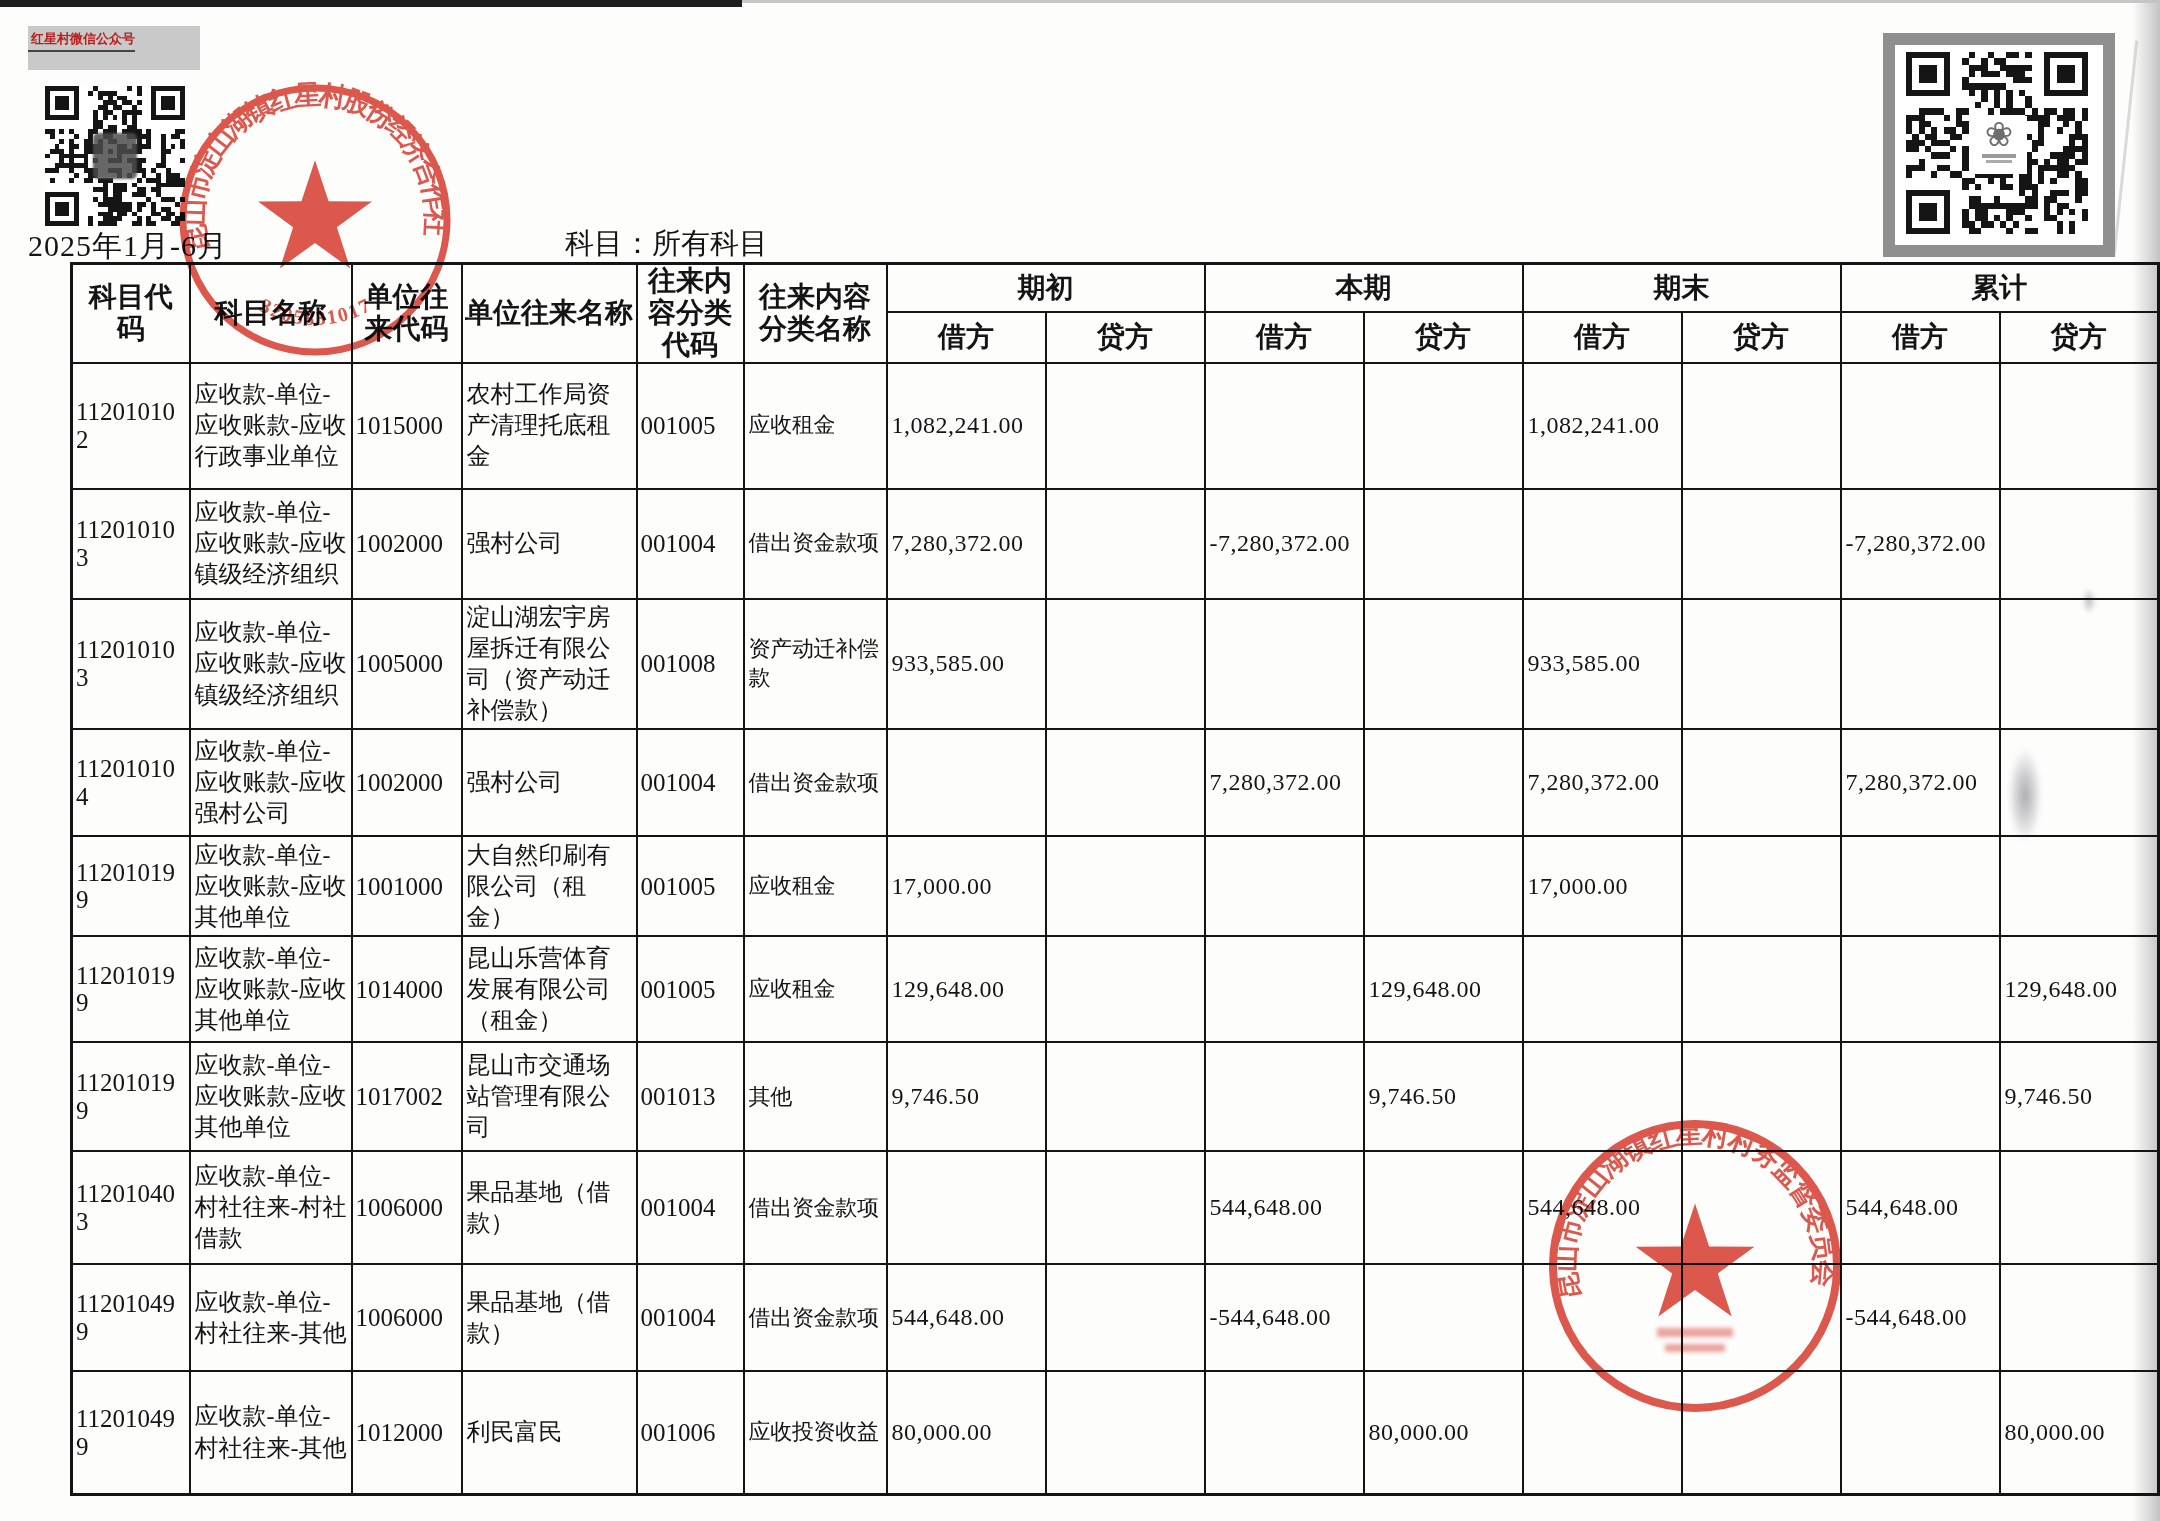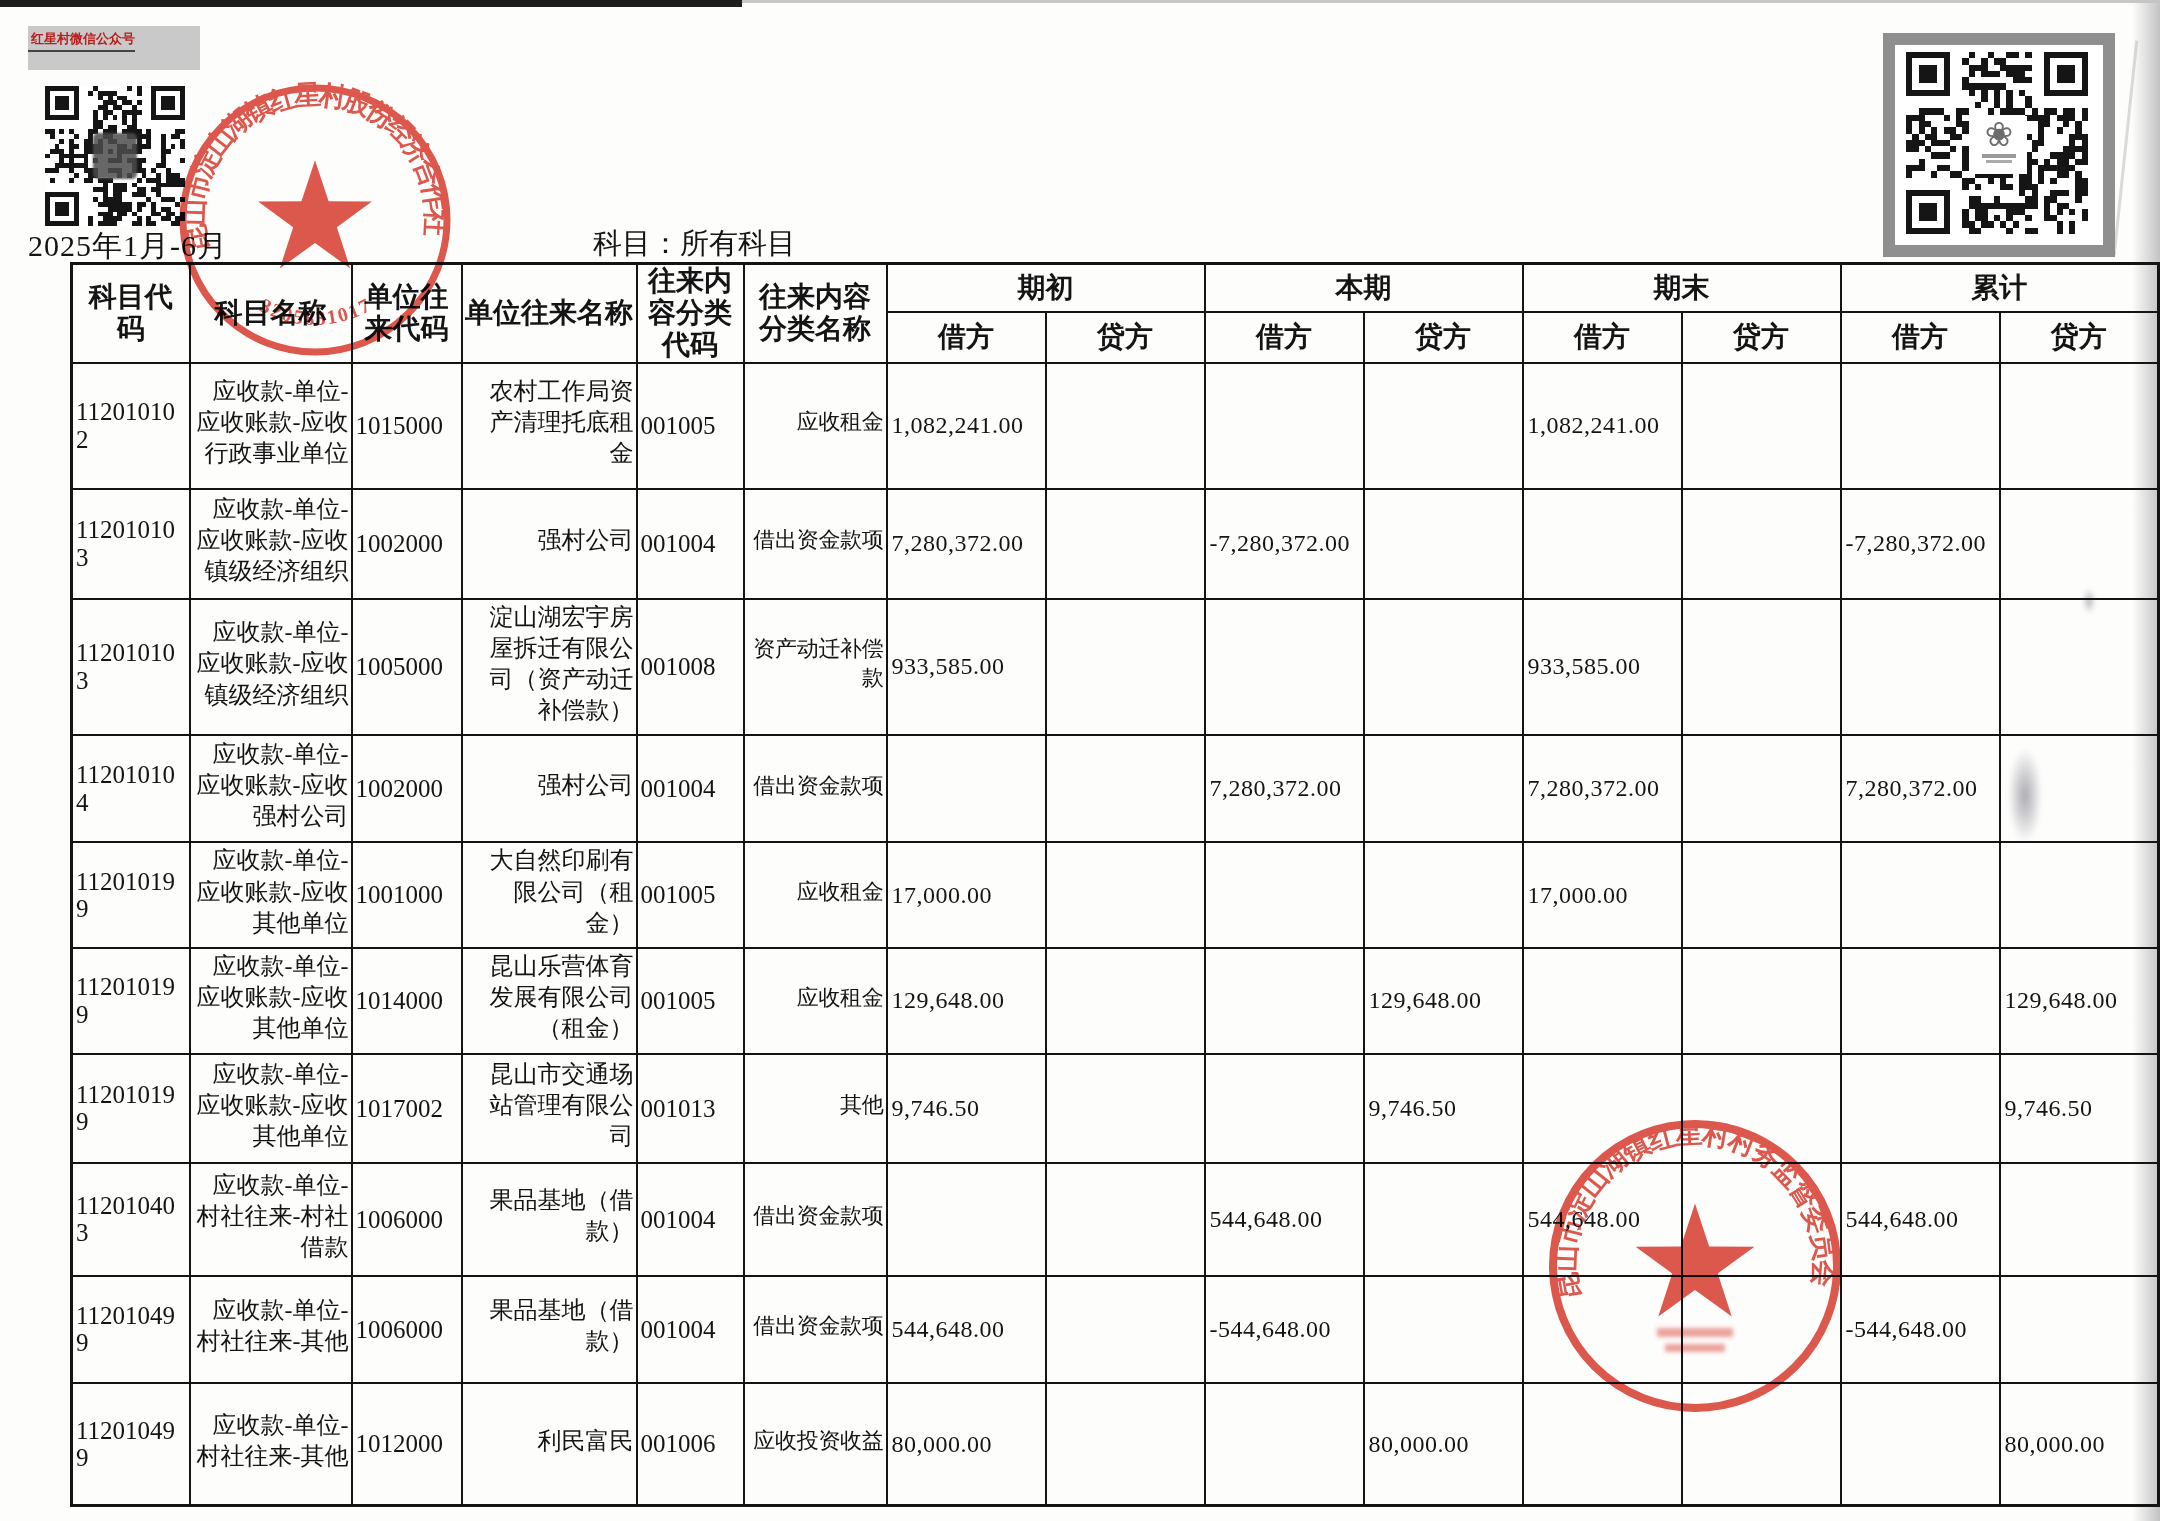--- a/index.html
+++ b/index.html
@@ -33,33 +33,33 @@
       box-sizing:border-box;border:12px solid #8f8f8f;background:#fff;padding:7px;}
   .qr-right-logo{position:absolute;left:50%;top:50%;transform:translate(-50%,-50%);
       width:56px;height:58px;background:#fff;text-align:center;}
   .qr-right-logo .flower{font-size:34px;line-height:36px;color:#6d6d6d;
       font-family:"DejaVu Sans",sans-serif;}
   .qr-right-logo .tinytext{margin:2px auto 0;width:34px;height:4px;background:#9a9a9a;}
   .qr-right-logo .tinytext2{margin:2px auto 0;width:26px;height:3px;background:#ababab;}
 
   
   .date-range{position:absolute;left:28px;top:226px;font-size:30px;letter-spacing:1px;}
-  .subject-filter{position:absolute;left:565px;top:224px;font-size:29px;margin-left:28px;}
+  .subject-filter{position:absolute;left:565px;top:224px;font-size:29px;}
   .page-title{position:absolute;left:817px;top:86px;width:400px;text-align:center;
       font-size:37px;font-weight:700;letter-spacing:3px;}
 
   
   table.ledger{position:absolute;left:30px;top:262px;width:2087px;table-layout:fixed;
       border-collapse:collapse;border:3px solid #141414;margin-left:40px;}
   .ledger th,.ledger td{border:2px solid #141414;vertical-align:middle;overflow:hidden;}
   .ledger th{font-size:28px;font-weight:700;text-align:center;line-height:1.15;padding:0 2px;}
   .ledger thead tr.grp{height:48px;}
   .ledger thead tr.sub{height:50px;}
   td.code{font-size:25px;text-align:left;padding:0 1px 0 3px;word-break:break-all;line-height:1.1;}
-  td.name{font-size:24px;text-align:right;padding:2px 2px 8px 4px;word-break:break-all;line-height:1.3;}
+  td.name{font-size:24px;text-align:left;padding:2px 2px 2px 4px;word-break:break-all;line-height:1.3;}
   td.cname{font-size:22px;letter-spacing:-0.3px;}
   td.num{font-size:24px;text-align:left;padding-left:4px;letter-spacing:.5px;white-space:nowrap;}
   tbody tr:nth-child(1){height:126px}
   tbody tr:nth-child(2){height:110px}
   tbody tr:nth-child(3){height:113px}
   tbody tr:nth-child(4){height:107px}
   tbody tr:nth-child(5){height:100px}
   tbody tr:nth-child(6){height:106px}
   tbody tr:nth-child(7){height:109px}
   tbody tr:nth-child(8){height:113px}

